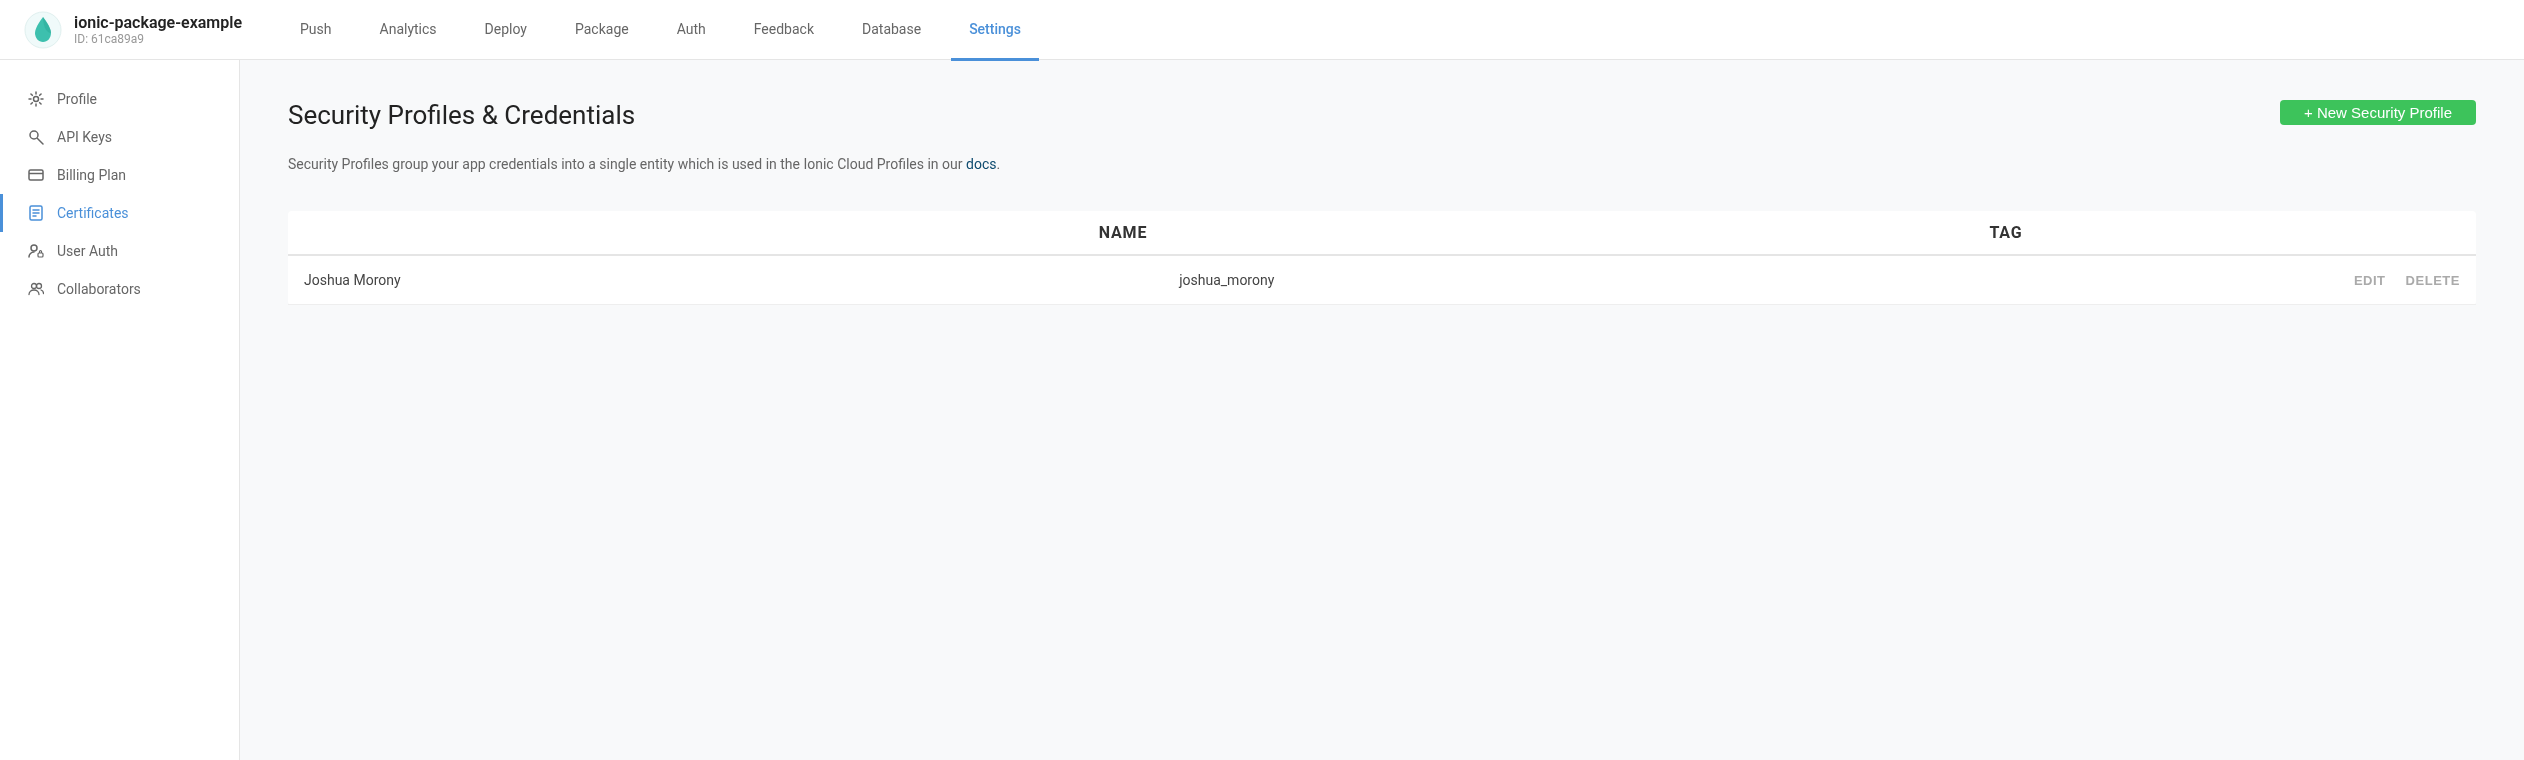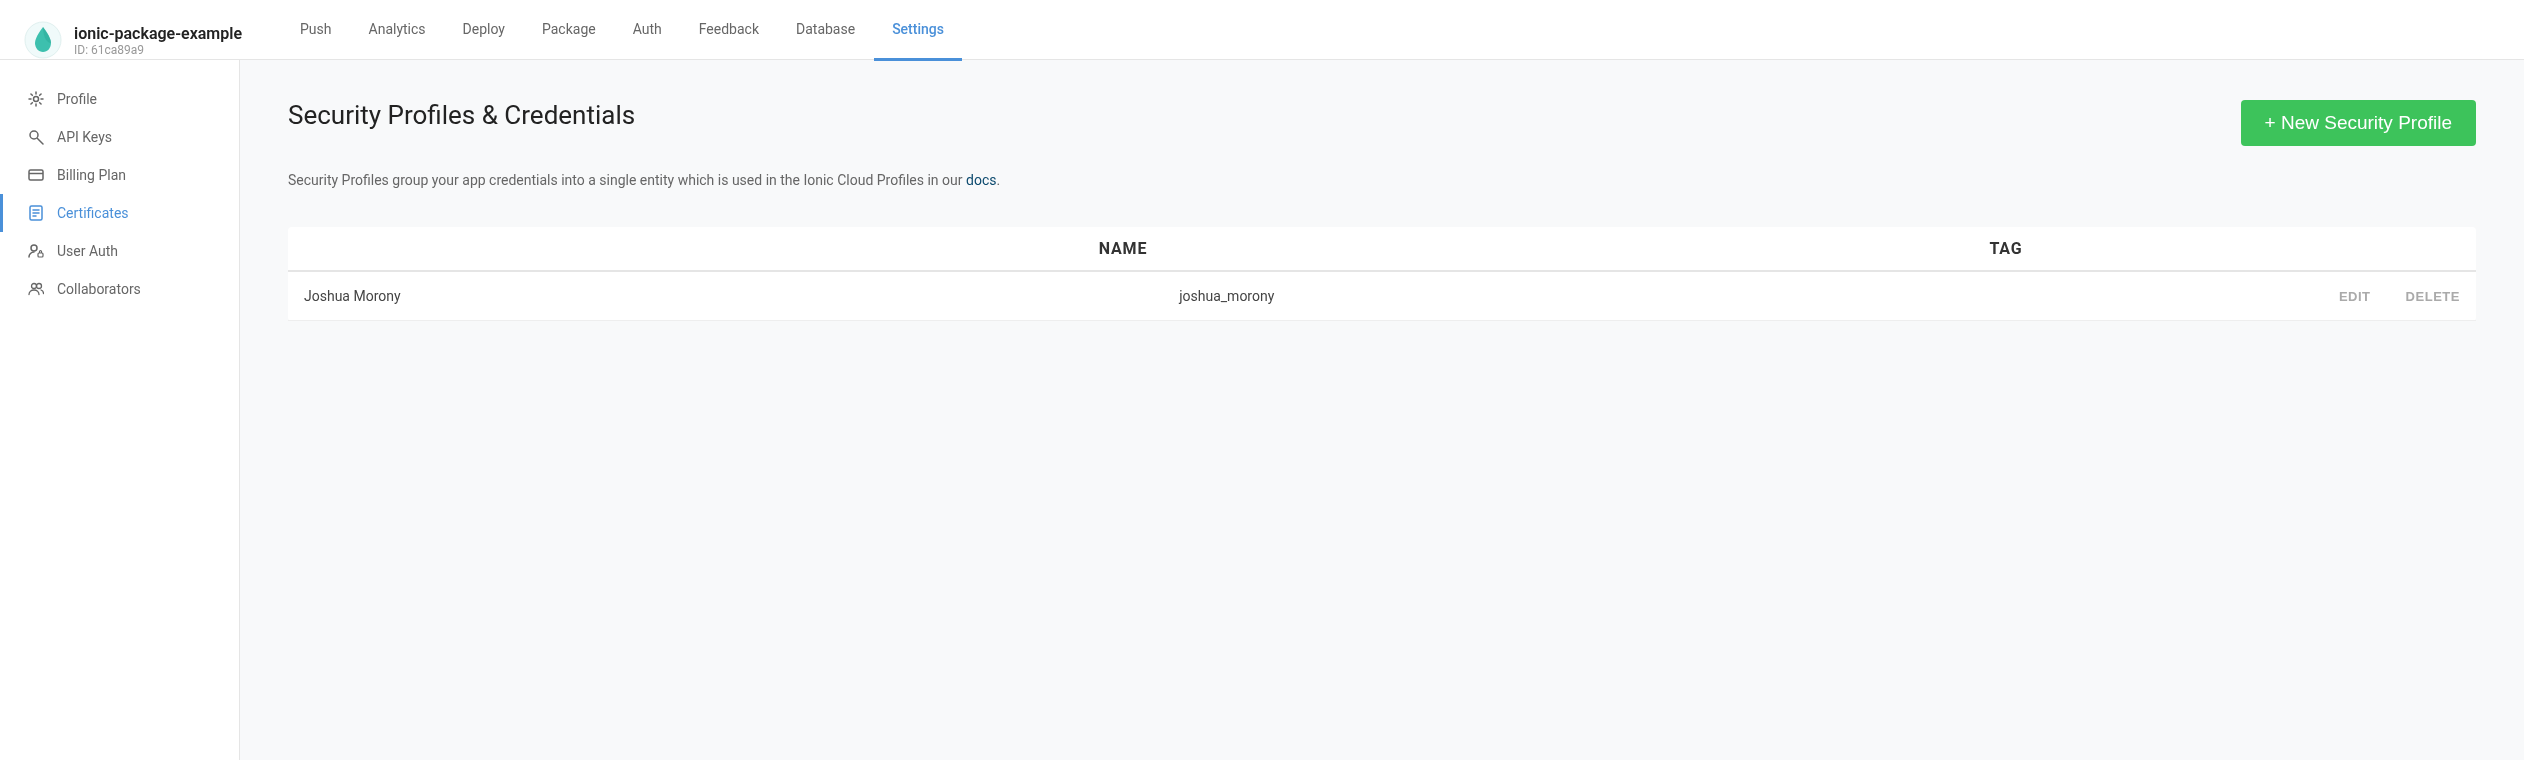--- a/index.html
+++ b/index.html
@@ -9,21 +9,21 @@
       color: #333;
       font-size: 14px;
     }
 
     
     .top-header {
       background: #fff;
       border-bottom: 1px solid #e5e5e5;
       padding: 0 24px;
       display: flex;
-      align-items: flex-end;
+      align-items: center;
       height: 60px;
     }
     .app-identity {
       display: flex;
       align-items: center;
       gap: 12px;
       margin-right: 40px;
     }
     .app-logo {
       width: 38px;
@@ -37,21 +37,21 @@
     .app-id {
       font-size: 12px;
       color: #999;
     }
 
     
     .nav-tabs {
       display: flex;
       align-items: center;
       height: 100%;
-      gap: 1px;
+      gap: 12px;
     }
     .nav-tab {
       padding: 0 18px;
       height: 60px;
       display: flex;
       align-items: center;
       color: #666;
       font-size: 14px;
       cursor: pointer;
       border-bottom: 3px solid transparent;
@@ -121,22 +121,22 @@
     .page-title {
       font-size: 26px;
       font-weight: 400;
       color: #222;
     }
     .btn-new-profile {
       background: #3dc35b;
       color: #fff;
       border: none;
       border-radius: 4px;
-      padding: 12px 24px;
-      font-size: 19px;
+      padding: 4px 24px;
+      font-size: 15px;
       font-weight: 500;
       cursor: pointer;
       white-space: nowrap;
     }
 
     .page-description {
       color: #666;
       font-size: 14px;
       margin-bottom: 36px;
       line-height: 1.5;
@@ -170,21 +170,21 @@
     .table-body-row td {
       padding: 16px 16px;
       border-bottom: 1px solid #eee;
       font-size: 14px;
       color: #444;
     }
     .table-actions {
       text-align: right;
       display: flex;
       justify-content: flex-end;
-      gap: 35px;
+      gap: 20px;
     }
     .action-btn {
       color: #aaa;
       font-size: 13px;
       font-weight: 600;
       letter-spacing: 0.04em;
       cursor: pointer;
       background: none;
       border: none;
       padding: 0;

